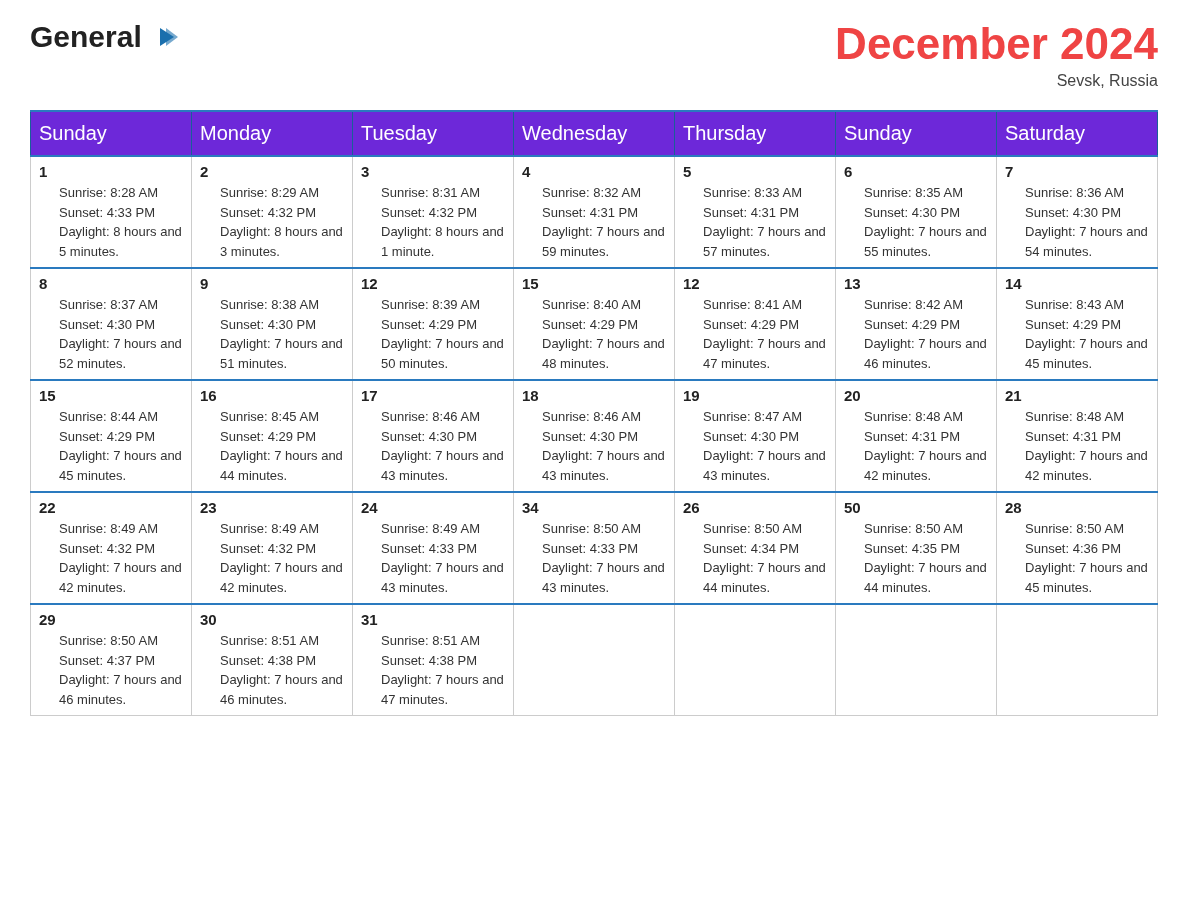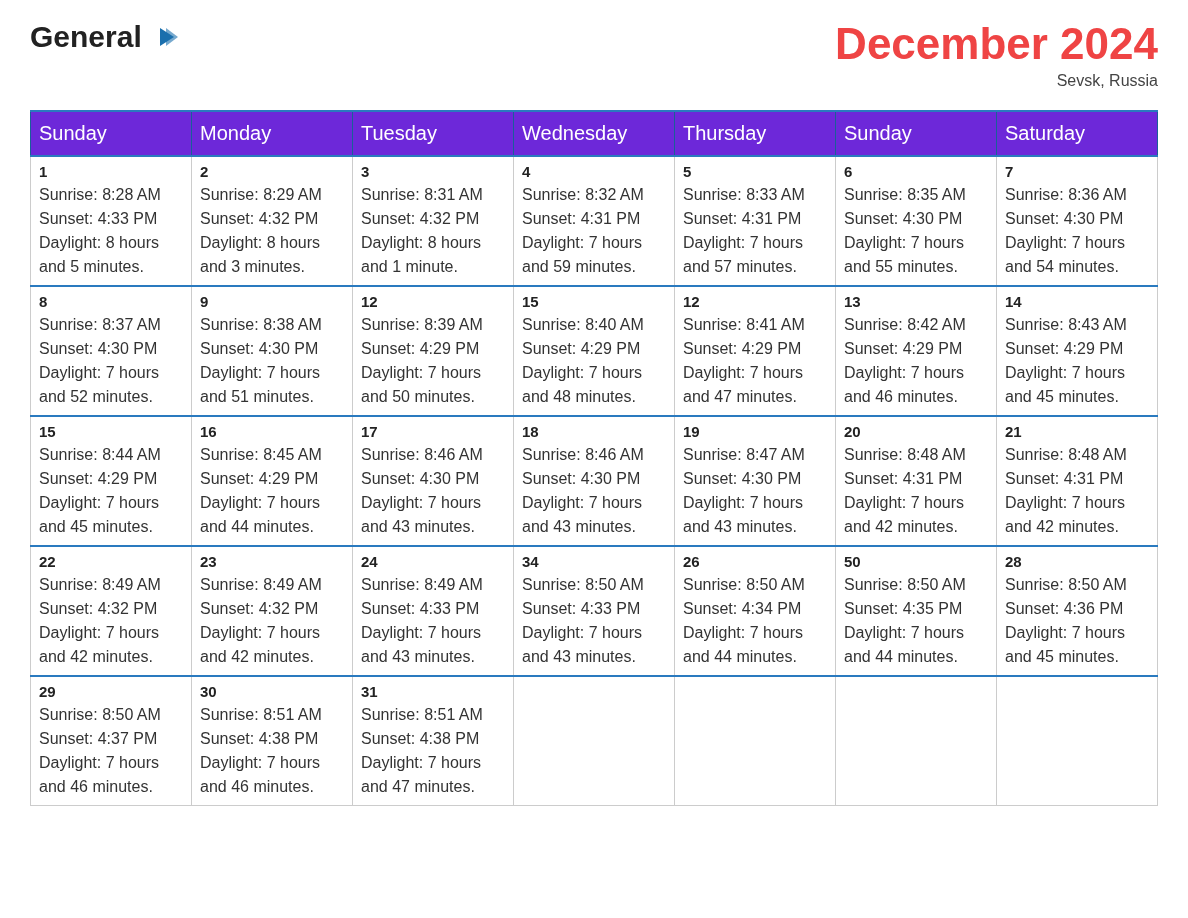--- a/index.html
+++ b/index.html
@@ -58,23 +58,24 @@
       border-top: 2px solid #2a7abf;
     }
     .day-number {
       font-size: 15px;
       font-weight: bold;
       color: #222;
       display: block;
       margin-bottom: 3px;
     }
     .day-info {
-      font-size: 16px;
+      font-size: 13px;
       line-height: 1.5;
       color: #333;
+      margin-left: 20px;
     }
     .empty-cell {
       background: #fff;
     }
 
     
     .logo-container {
       display: flex;
       flex-direction: column;
     }

